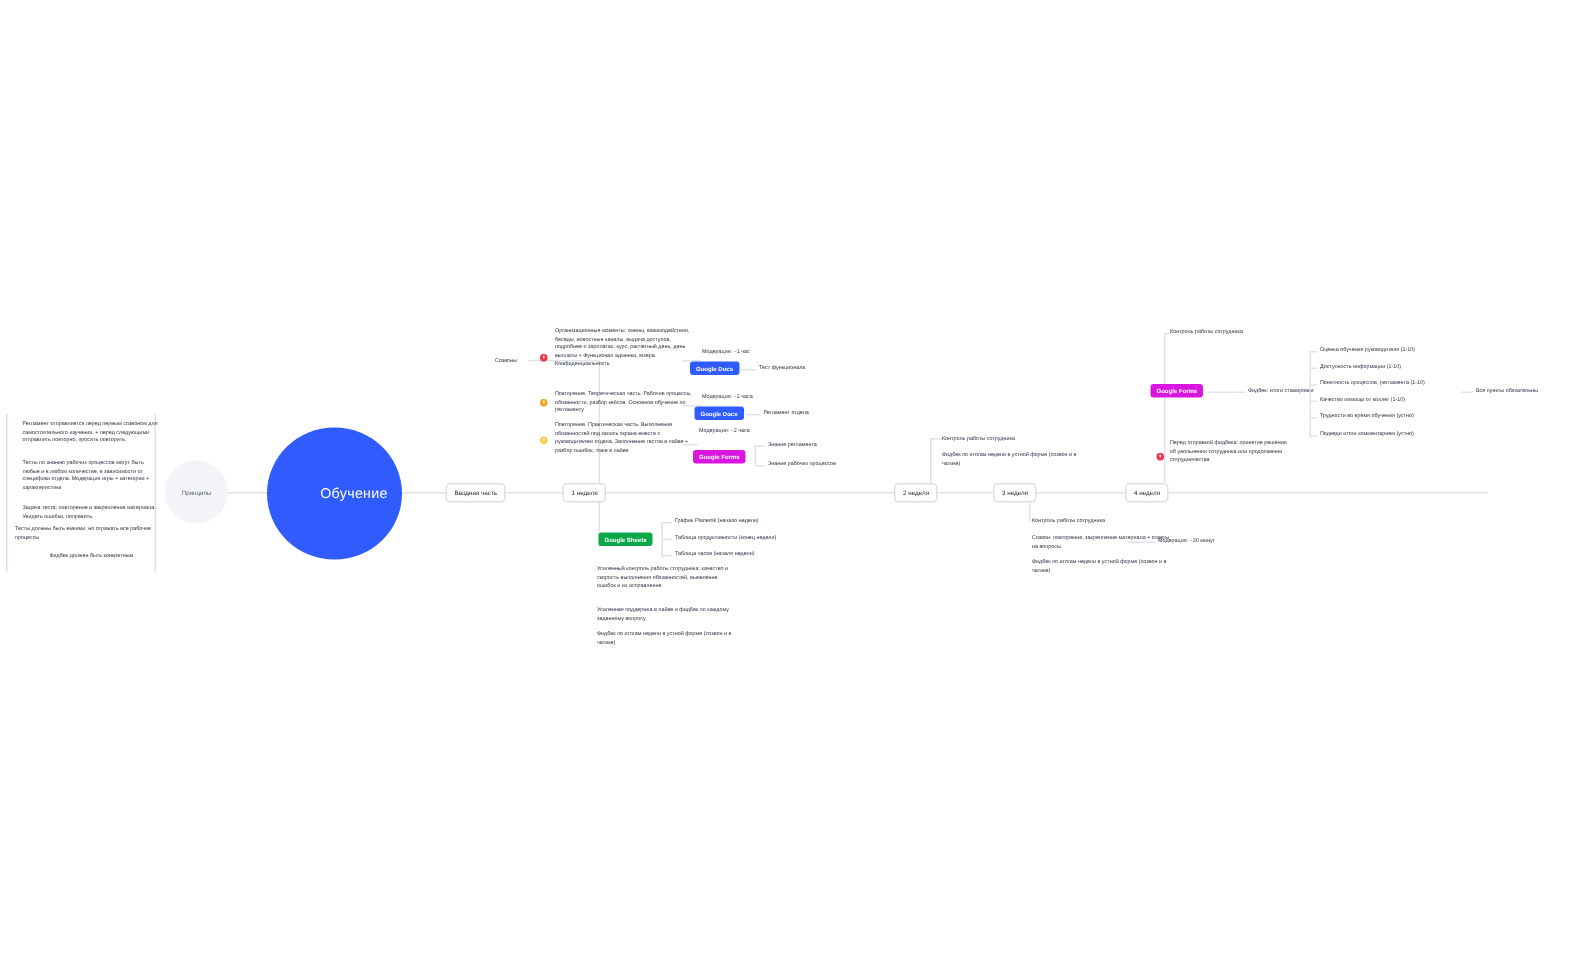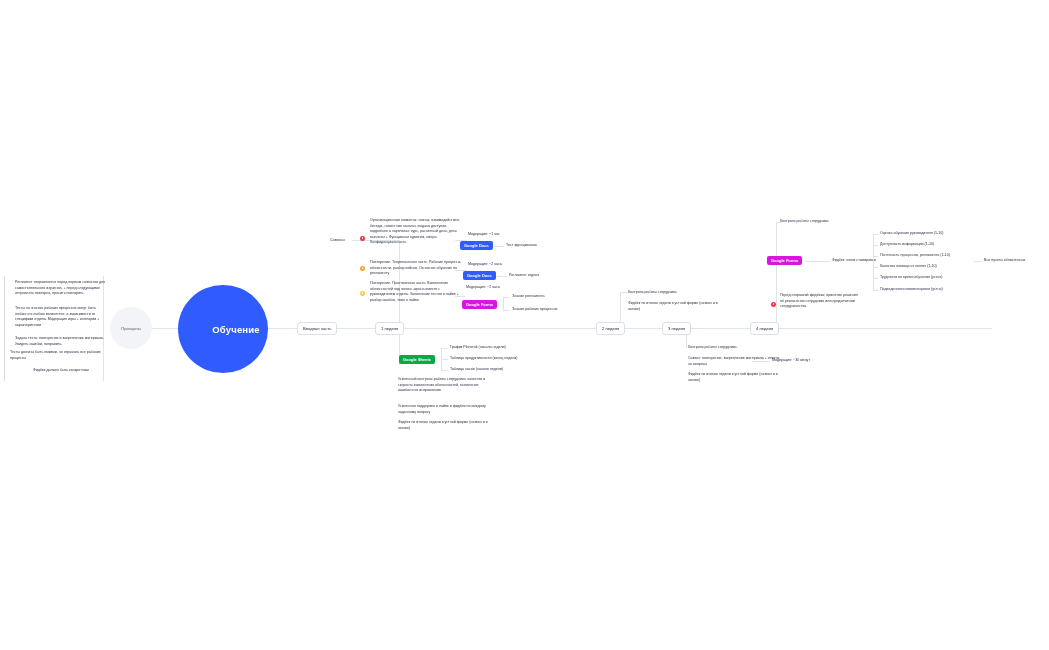--- a/index.html
+++ b/index.html
@@ -11,21 +11,21 @@
   }
   .canvas{position:absolute;inset:0;}
 
   
   .root-node{
     position:absolute;left:178px;top:285px;width:90px;height:88px;
     background:#2f5bff;border-radius:50%;
     display:flex;align-items:center;justify-content:center;
   }
   .root-node span{
-    color:#ffffff;font-size:9.5px;font-weight:bold;letter-spacing:.2px;margin-left:26px;
+    color:#ffffff;font-size:9.5px;font-weight:normal;letter-spacing:.2px;margin-left:26px;
   }
 
   
   .principles-bubble{
     position:absolute;left:110px;top:307px;width:42px;height:42px;
     background:#f2f4f8;border-radius:50%;
     display:flex;align-items:center;justify-content:center;
   }
   .principles-bubble span{font-size:4.1px;color:#5a6275;}
 

